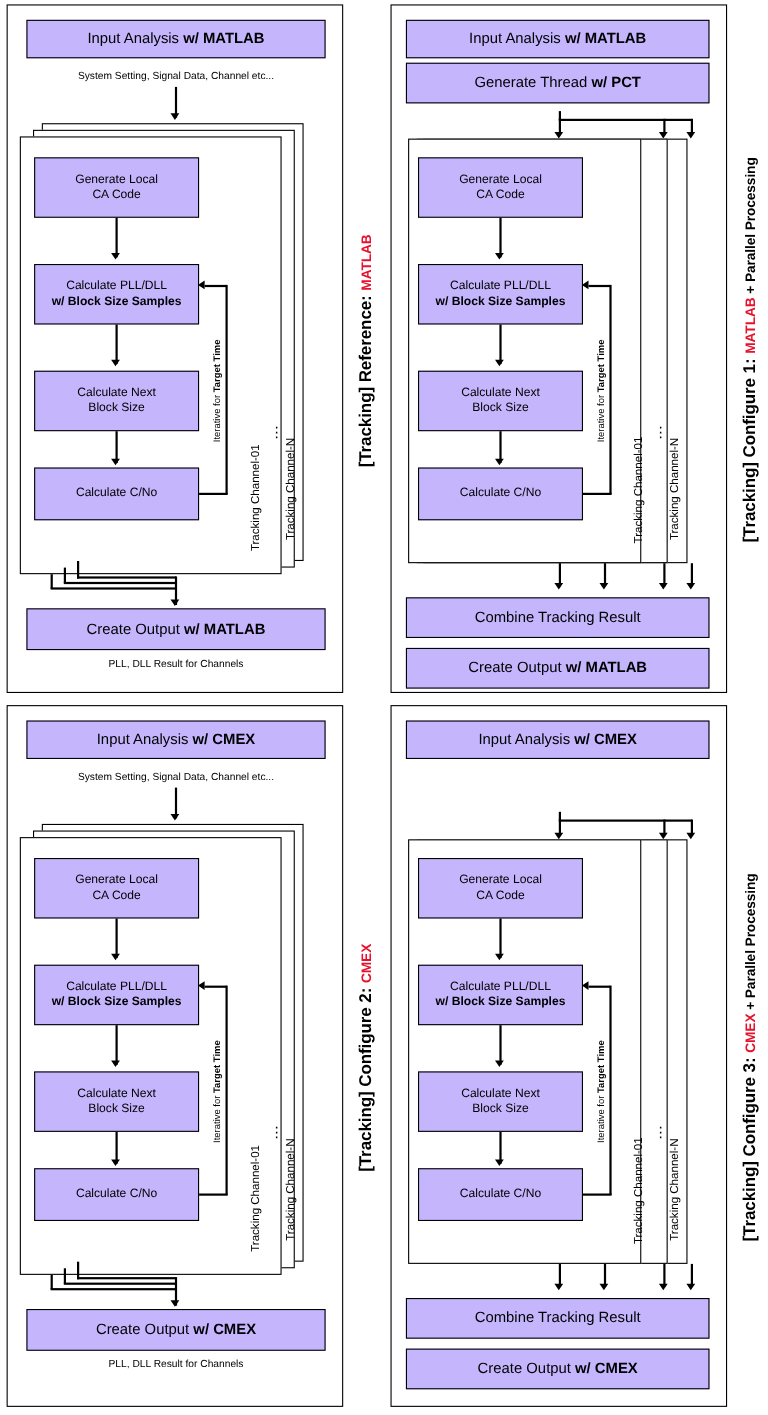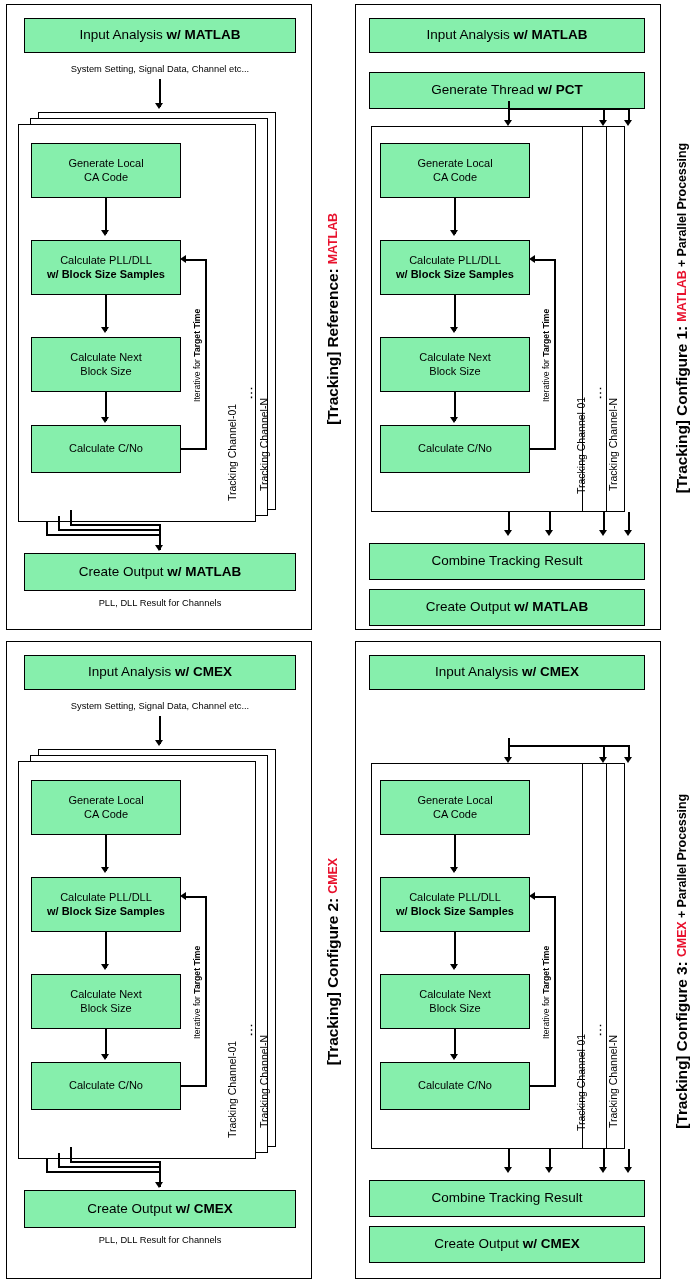--- a/index.html
+++ b/index.html
@@ -60,21 +60,21 @@
     font-size: 12.5px;
   }
   .side-label .vtext .small {
     font-size: 12.5px;
   }
 
   .box {
     position: absolute;
     box-sizing: border-box;
     border: 1.4px solid #000;
-    background: #86efac;
+    background: #c4b5fd;
     display: flex;
     flex-direction: column;
     align-items: center;
     justify-content: center;
     text-align: center;
     line-height: 1.25;
   }
   .box.t13 { font-size: 13.5px; }
   .box.t11 { font-size: 11px; }
   .box .b { font-weight: bold; }
@@ -210,21 +210,21 @@
       </div>
     </div>
   </div>
 
   <div class="quadrant">
     <div class="panel" style="left:6px; top:4px; width:306px; height:626px;"></div>
 
     <div class="box t13" style="left:20px; top:18px; width:276px; height:35px;">
       <div><span>Input Analysis </span><span class="b">w/ MATLAB</span></div>
     </div>
-    <div class="box t13" style="left:20px; top:72px; width:276px; height:37px;">
+    <div class="box t13" style="left:20px; top:57px; width:276px; height:37px;">
       <div><span>Generate Thread </span><span class="b">w/ PCT</span></div>
     </div>
 
     <div class="ln h" style="left:159px; top:108px; width:121px;"></div>
     <div class="ln v" style="left:159px; top:101px; height:8px;"></div>
     <div class="ln v" style="left:159px; top:108px; height:14px;"></div>
     <div class="arrow-down" style="left:155px; top:120px;"></div>
     <div class="ln v" style="left:254px; top:108px; height:14px;"></div>
     <div class="arrow-down" style="left:250px; top:120px;"></div>
     <div class="ln v" style="left:279px; top:108px; height:14px;"></div>

